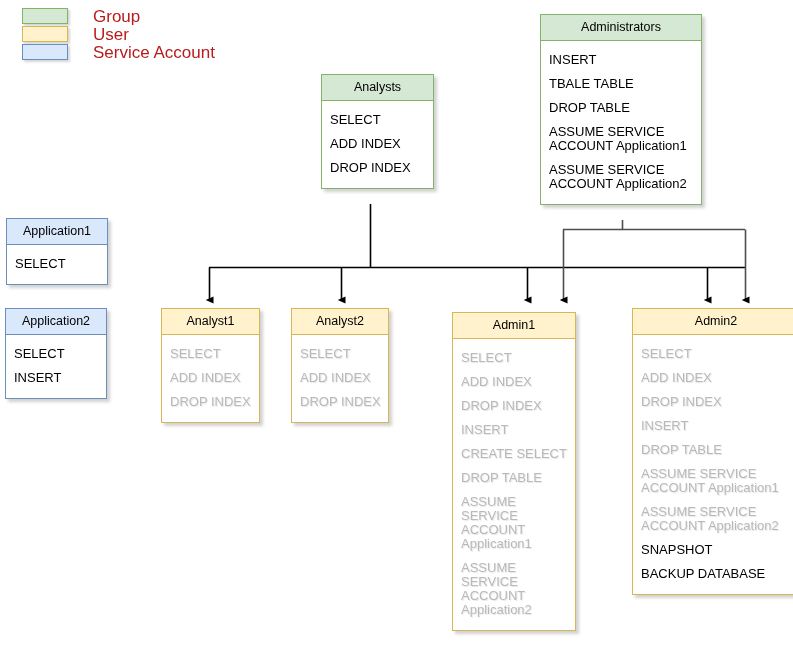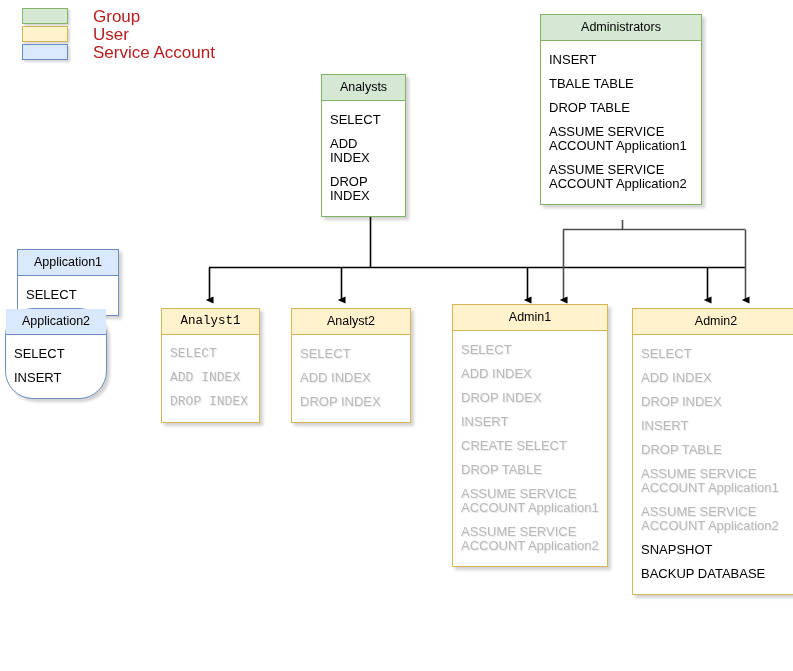--- a/index.html
+++ b/index.html
@@ -73,21 +73,21 @@
   </div>
   <div class="legend-row" style="left:0;top:26px;">
     <span class="legend-swatch sw-user" style="background: rgb(255, 242, 204); border-color: rgb(214, 182, 86);"></span>
     <span class="legend-label">User</span>
   </div>
   <div class="legend-row" style="left:0;top:44px;">
     <span class="legend-swatch sw-svc" style="background: rgb(218, 232, 252); border-color: rgb(108, 142, 191);"></span>
     <span class="legend-label">Service Account</span>
   </div>
 
-  <div class="node group" style="left:321px;top:74px;width:85px;">
+  <div class="node group" style="left:321px;top:74px;width:113px;">
     <div class="node-title">Analysts</div>
     <div class="perm-list">
         <div class="perm direct">SELECT</div>
         <div class="perm direct">ADD INDEX</div>
         <div class="perm direct">DROP INDEX</div>
       </div>
   </div>
 
   <div class="node group" style="left:540px;top:14px;width:162px;">
     <div class="node-title">Administrators</div>
@@ -95,54 +95,54 @@
         <div class="perm direct">INSERT</div>
         <div class="perm direct">TBALE TABLE</div>
         <div class="perm direct">DROP TABLE</div>
         <div class="perm direct">ASSUME SERVICE
 ACCOUNT Application1</div>
         <div class="perm direct">ASSUME SERVICE
 ACCOUNT Application2</div>
       </div>
   </div>
 
-  <div class="node service" style="left:17px;top:218px;width:102px;margin-top:31px;">
+  <div class="node service" style="left:6px;top:218px;width:102px;">
     <div class="node-title">Application1</div>
     <div class="perm-list">
         <div class="perm direct">SELECT</div>
       </div>
   </div>
 
-  <div class="node service" style="left:5px;top:308px;width:102px;border-radius:28px;">
+  <div class="node service" style="left:5px;top:308px;width:102px;">
     <div class="node-title">Application2</div>
     <div class="perm-list">
         <div class="perm direct">SELECT</div>
         <div class="perm direct">INSERT</div>
       </div>
   </div>
 
-  <div class="node user" style="left:161px;top:308px;width:99px;font-family:Liberation Mono, monospace;">
+  <div class="node user" style="left:161px;top:308px;width:99px;">
     <div class="node-title">Analyst1</div>
     <div class="perm-list">
         <div class="perm inherited">SELECT</div>
         <div class="perm inherited">ADD INDEX</div>
         <div class="perm inherited">DROP INDEX</div>
       </div>
   </div>
 
-  <div class="node user" style="left:291px;top:308px;width:120px;">
+  <div class="node user" style="left:291px;top:308px;width:98px;">
     <div class="node-title">Analyst2</div>
     <div class="perm-list">
         <div class="perm inherited">SELECT</div>
         <div class="perm inherited">ADD INDEX</div>
         <div class="perm inherited">DROP INDEX</div>
       </div>
   </div>
 
-  <div class="node user" style="left:452px;top:304px;width:156px;">
+  <div class="node user" style="left:452px;top:312px;width:124px;">
     <div class="node-title">Admin1</div>
     <div class="perm-list">
         <div class="perm inherited">SELECT</div>
         <div class="perm inherited">ADD INDEX</div>
         <div class="perm inherited">DROP INDEX</div>
         <div class="perm inherited">INSERT</div>
         <div class="perm inherited">CREATE SELECT</div>
         <div class="perm inherited">DROP TABLE</div>
         <div class="perm inherited">ASSUME SERVICE
 ACCOUNT Application1</div>

